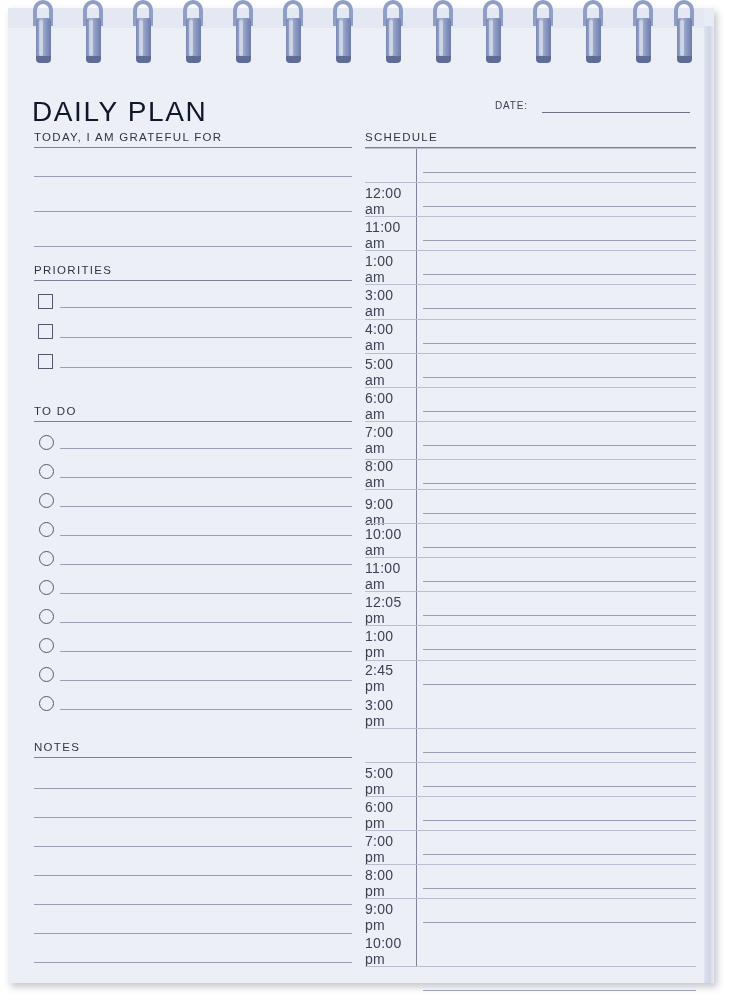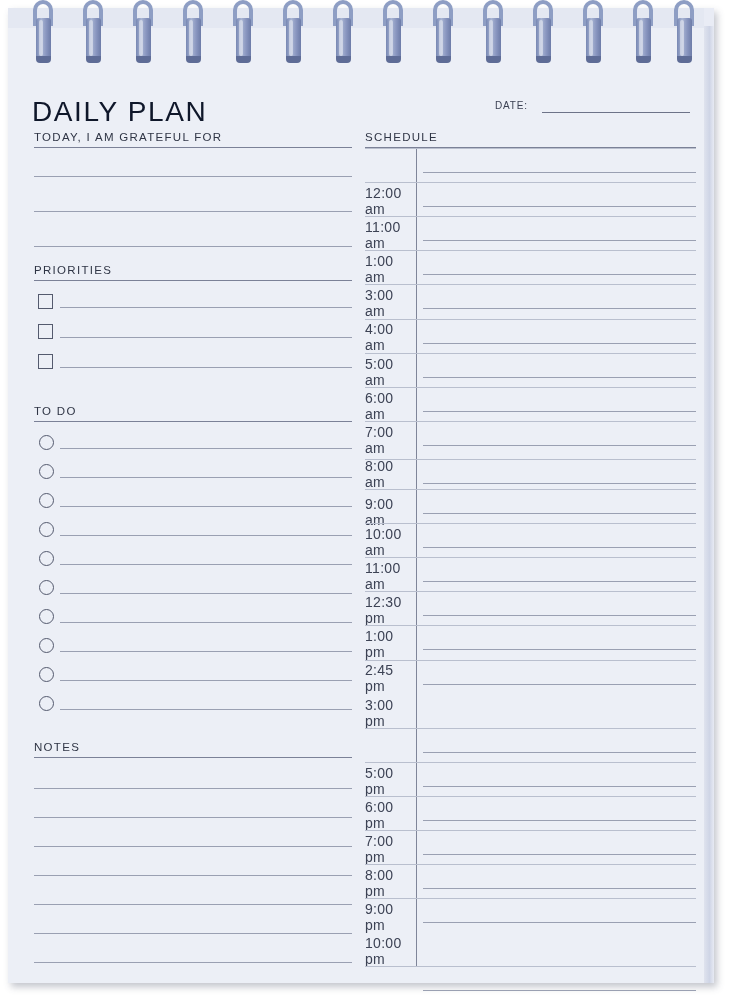--- a/index.html
+++ b/index.html
@@ -376,21 +376,21 @@
         <div class="slabel">10:00 am</div>
         <div class="sline"></div>
       </div>
       <div class="srow" style="top:375.1px;">
         <div class="srule"></div>
         <div class="slabel">11:00 am</div>
         <div class="sline"></div>
       </div>
       <div class="srow" style="top:409.2px;">
         <div class="srule"></div>
-        <div class="slabel">12:30 pm</div>
+        <div class="slabel">12:05 pm</div>
         <div class="sline"></div>
       </div>
       <div class="srow" style="top:443.3px;">
         <div class="srule"></div>
         <div class="slabel">1:00 pm</div>
         <div class="sline"></div>
       </div>
       <div class="srow" style="top:477.4px;">
         <div class="srule"></div>
         <div class="slabel">2:45 pm</div>

